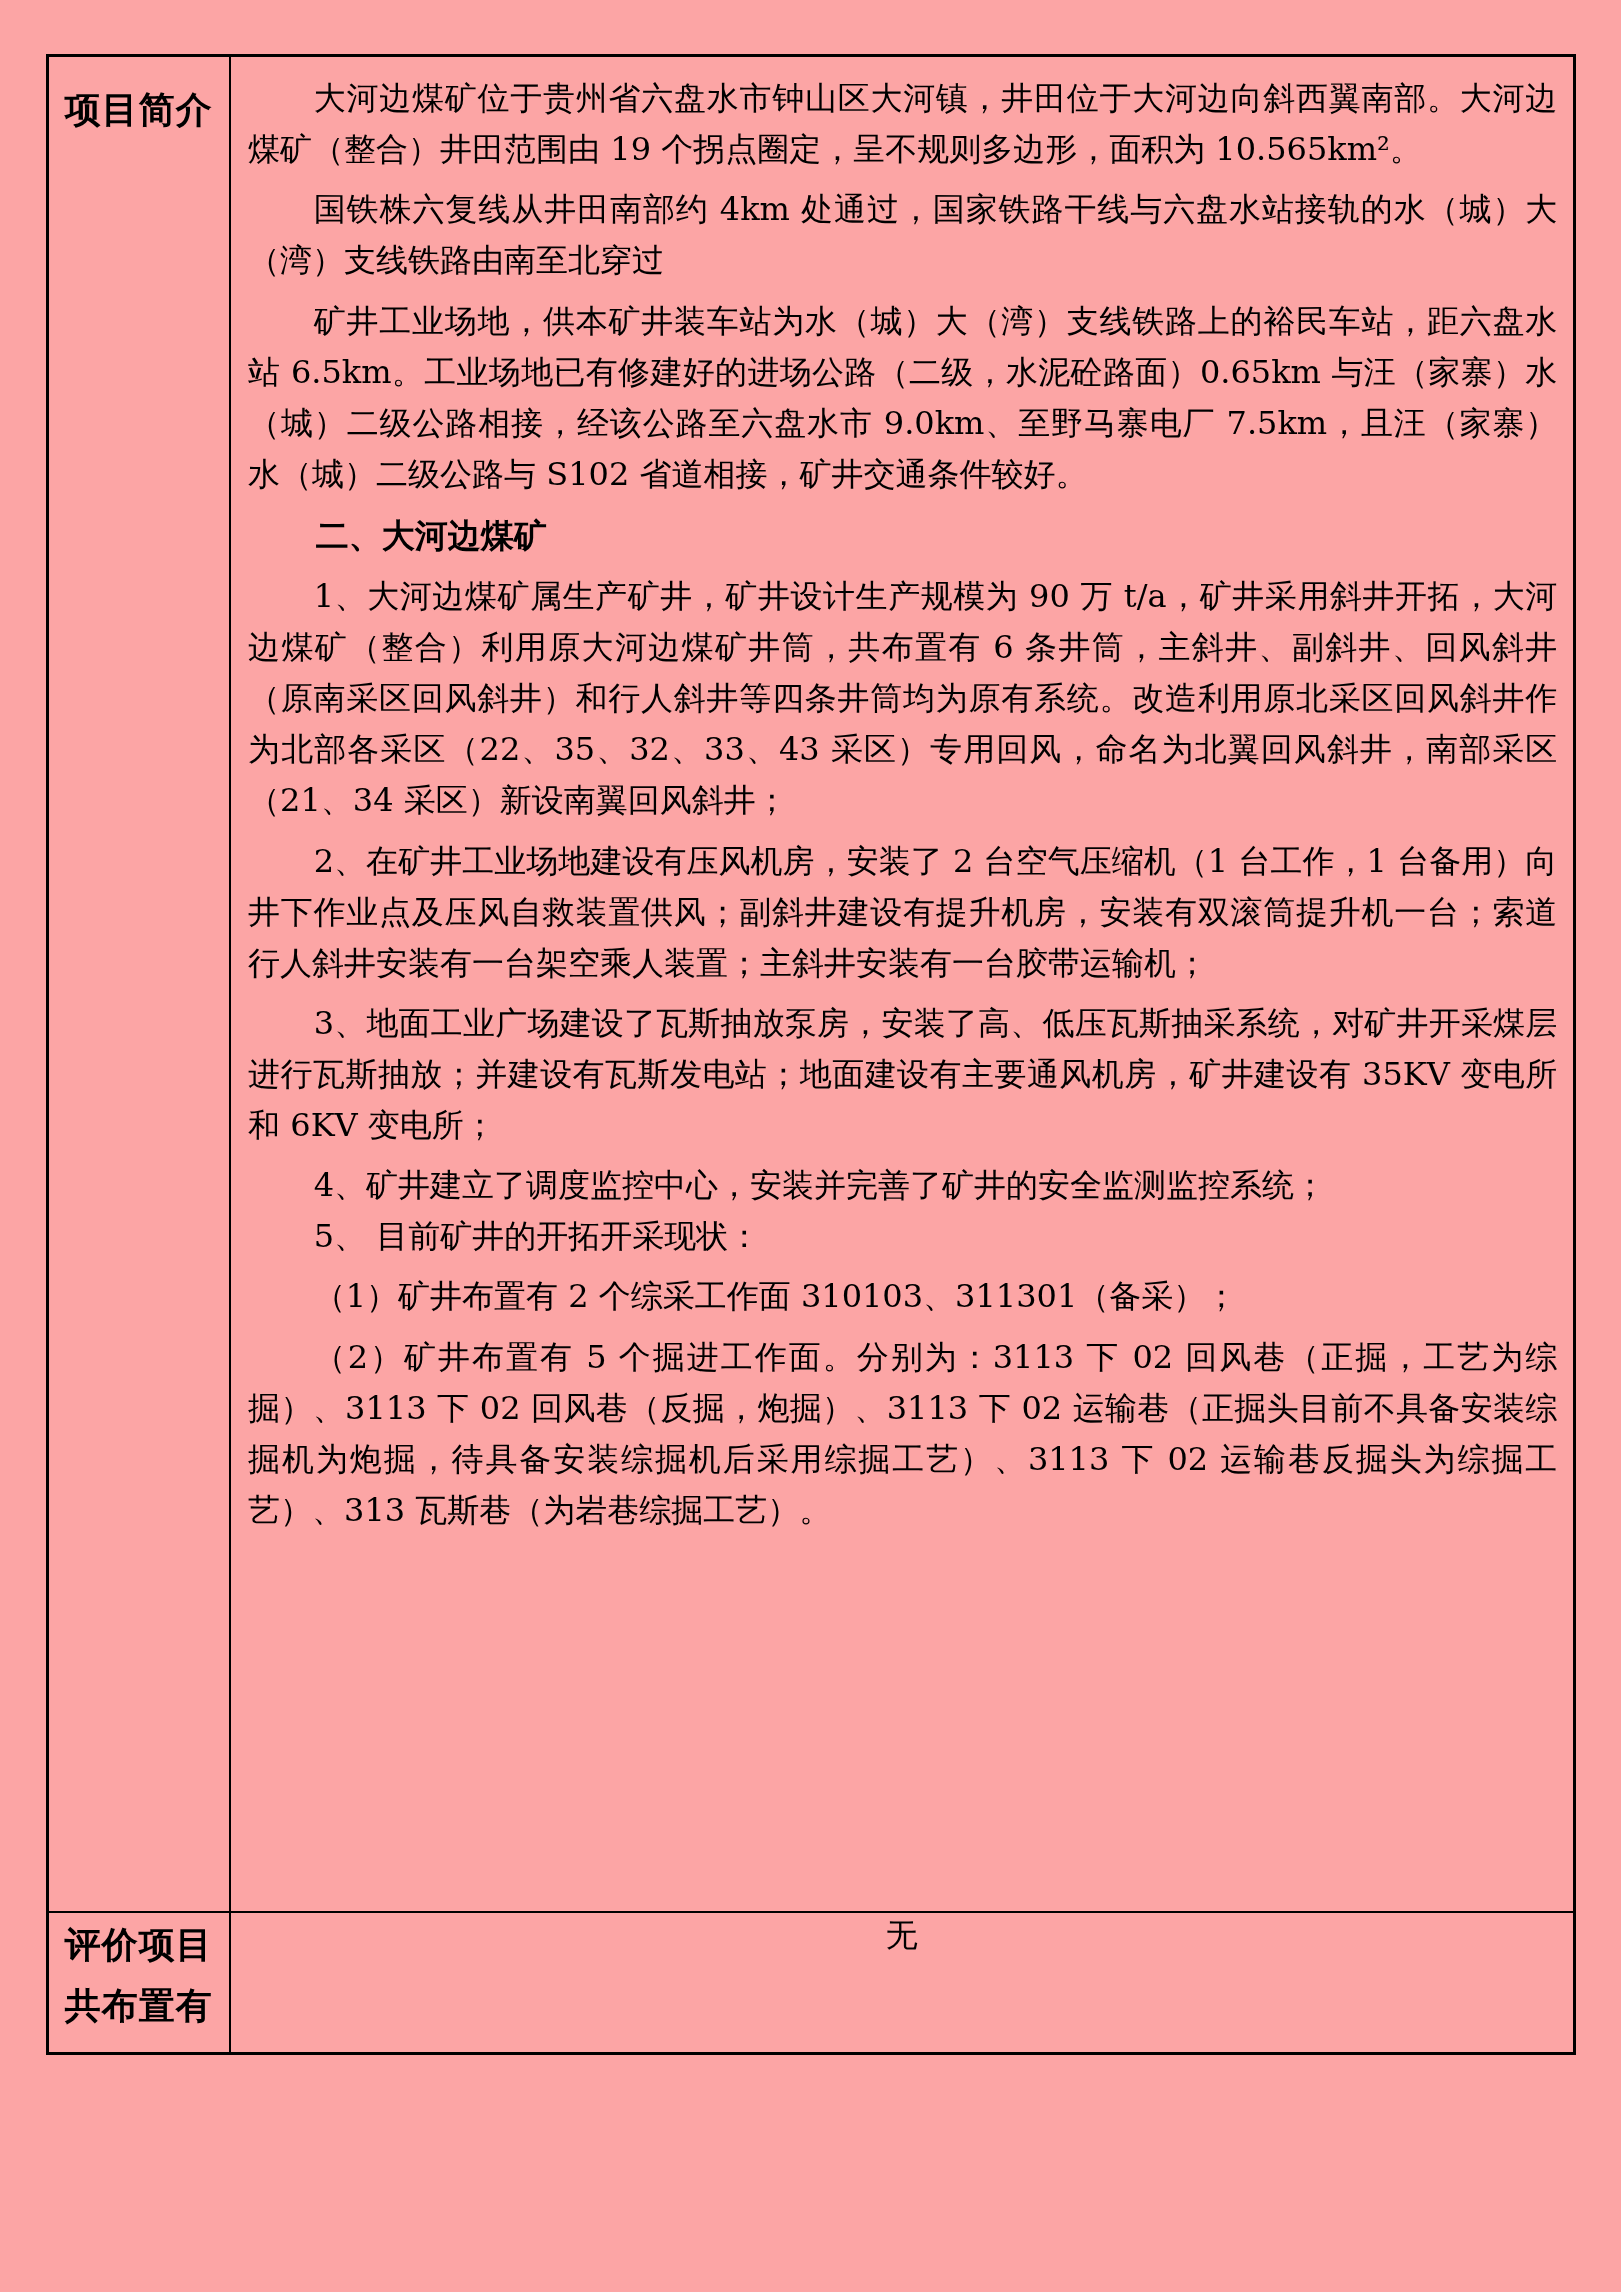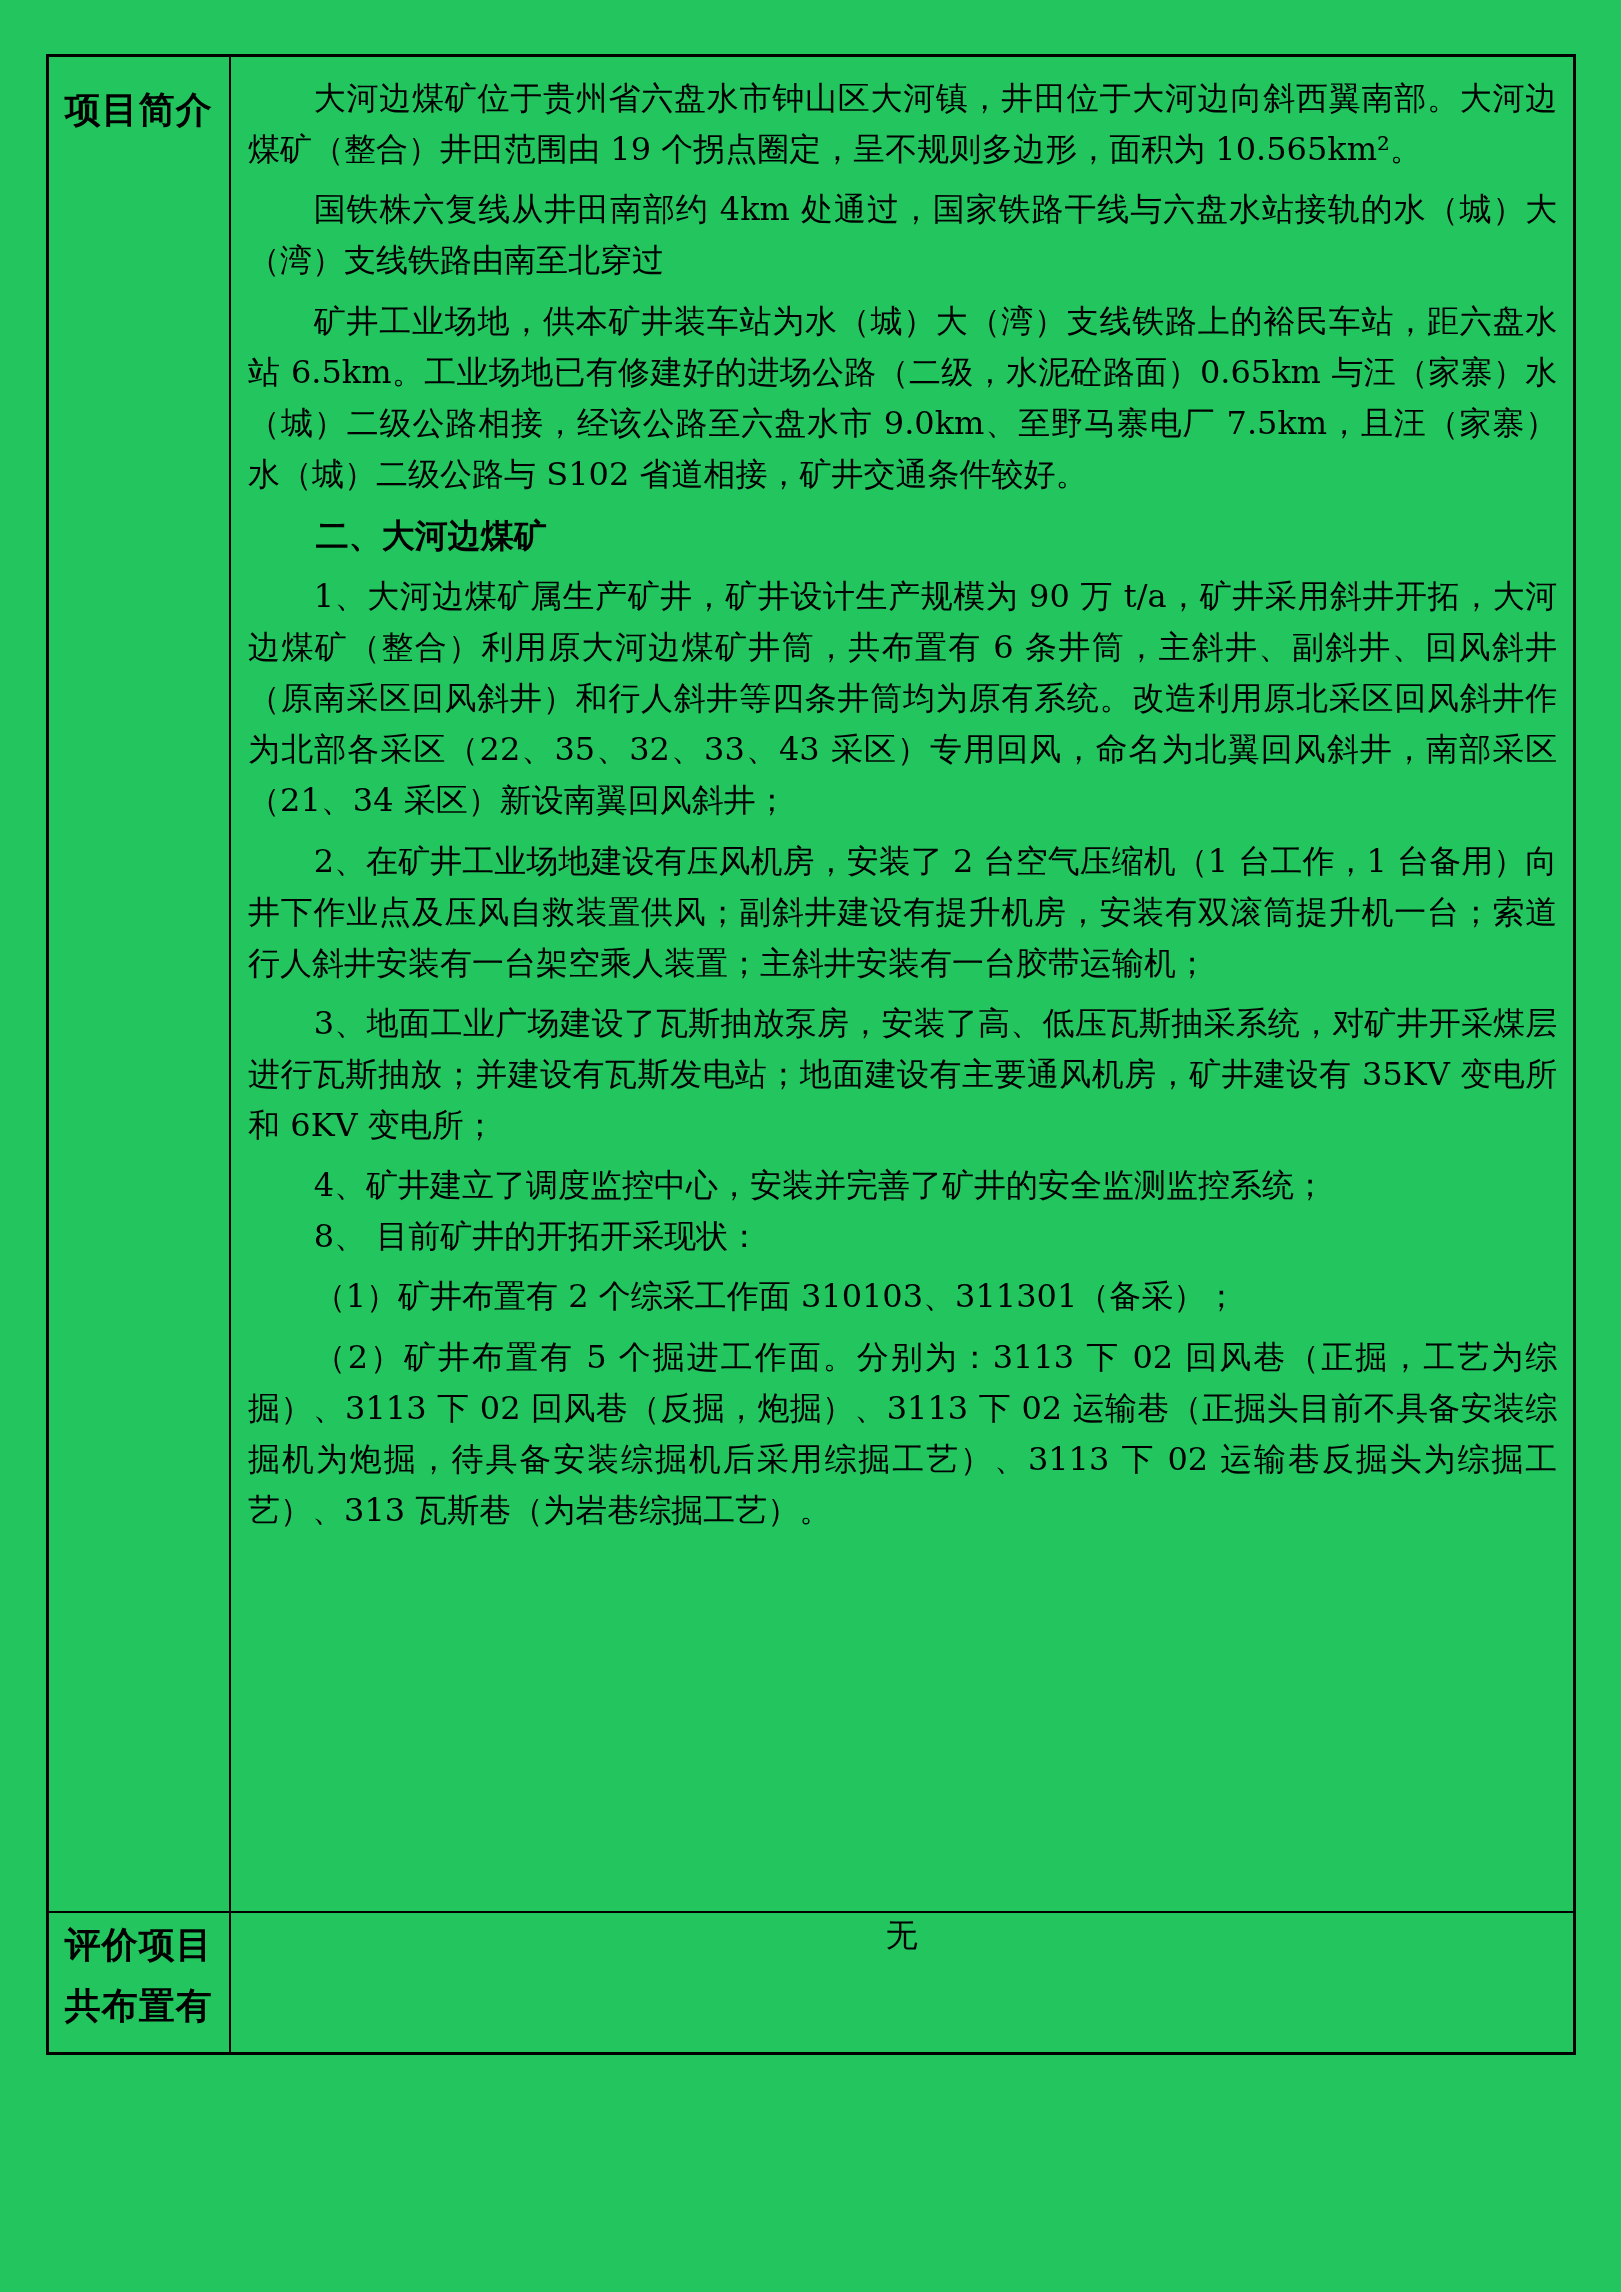--- a/index.html
+++ b/index.html
@@ -4,21 +4,21 @@
 <style>
   html, body {
     margin: 0;
     padding: 0;
     background: #ffffff;
   }
   .page {
     position: relative;
     width: 1621px;
     height: 2293px;
-    background: #22c55e;
+    background: #fca5a5;
     color: #000000;
     font-family: "DejaVu Serif", serif;
     overflow: hidden;
   }
   table.doc {
     position: absolute;
     top: 54px;
     left: 46px;
     width: 1530px;
     border-collapse: collapse;
@@ -91,21 +91,21 @@
       <td class="intro-body-cell">
         <div>
               <p class="para">大河边煤矿位于贵州省六盘水市钟山区大河镇，井田位于大河边向斜西翼南部。大河边煤矿（整合）井田范围由 19 个拐点圈定，呈不规则多边形，面积为 10.565km²。</p>
               <p class="para">国铁株六复线从井田南部约 4km 处通过，国家铁路干线与六盘水站接轨的水（城）大（湾）支线铁路由南至北穿过</p>
               <p class="para">矿井工业场地，供本矿井装车站为水（城）大（湾）支线铁路上的裕民车站，距六盘水站 6.5km。工业场地已有修建好的进场公路（二级，水泥砼路面）0.65km 与汪（家寨）水（城）二级公路相接，经该公路至六盘水市 9.0km、至野马寨电厂 7.5km，且汪（家寨）水（城）二级公路与 S102 省道相接，矿井交通条件较好。</p>
               <p class="para heading">二、大河边煤矿</p>
               <p class="para">1、大河边煤矿属生产矿井，矿井设计生产规模为 90 万 t/a，矿井采用斜井开拓，大河边煤矿（整合）利用原大河边煤矿井筒，共布置有 6 条井筒，主斜井、副斜井、回风斜井（原南采区回风斜井）和行人斜井等四条井筒均为原有系统。改造利用原北采区回风斜井作为北部各采区（22、35、32、33、43 采区）专用回风，命名为北翼回风斜井，南部采区（21、34 采区）新设南翼回风斜井；</p>
               <p class="para">2、在矿井工业场地建设有压风机房，安装了 2 台空气压缩机（1 台工作，1 台备用）向井下作业点及压风自救装置供风；副斜井建设有提升机房，安装有双滚筒提升机一台；索道行人斜井安装有一台架空乘人装置；主斜井安装有一台胶带运输机；</p>
               <p class="para">3、地面工业广场建设了瓦斯抽放泵房，安装了高、低压瓦斯抽采系统，对矿井开采煤层进行瓦斯抽放；并建设有瓦斯发电站；地面建设有主要通风机房，矿井建设有 35KV 变电所和 6KV 变电所；</p>
               <p class="para tight">4、矿井建立了调度监控中心，安装并完善了矿井的安全监测监控系统；</p>
-              <p class="para tight">8、 目前矿井的开拓开采现状：</p>
+              <p class="para tight">5、 目前矿井的开拓开采现状：</p>
               <p class="para">（1）矿井布置有 2 个综采工作面 310103、311301（备采）；</p>
               <p class="para">（2）矿井布置有 5 个掘进工作面。分别为：3113 下 02 回风巷（正掘，工艺为综掘）、3113 下 02 回风巷（反掘，炮掘）、3113 下 02 运输巷（正掘头目前不具备安装综掘机为炮掘，待具备安装综掘机后采用综掘工艺）、3113 下 02 运输巷反掘头为综掘工艺）、313 瓦斯巷（为岩巷综掘工艺）。</p>
             </div>
       </td>
     </tr>
     <tr>
       <td class="other-label-cell">
         <div class="row-label">评价项目</div>
         <div class="row-label">共布置有</div>
       </td>

